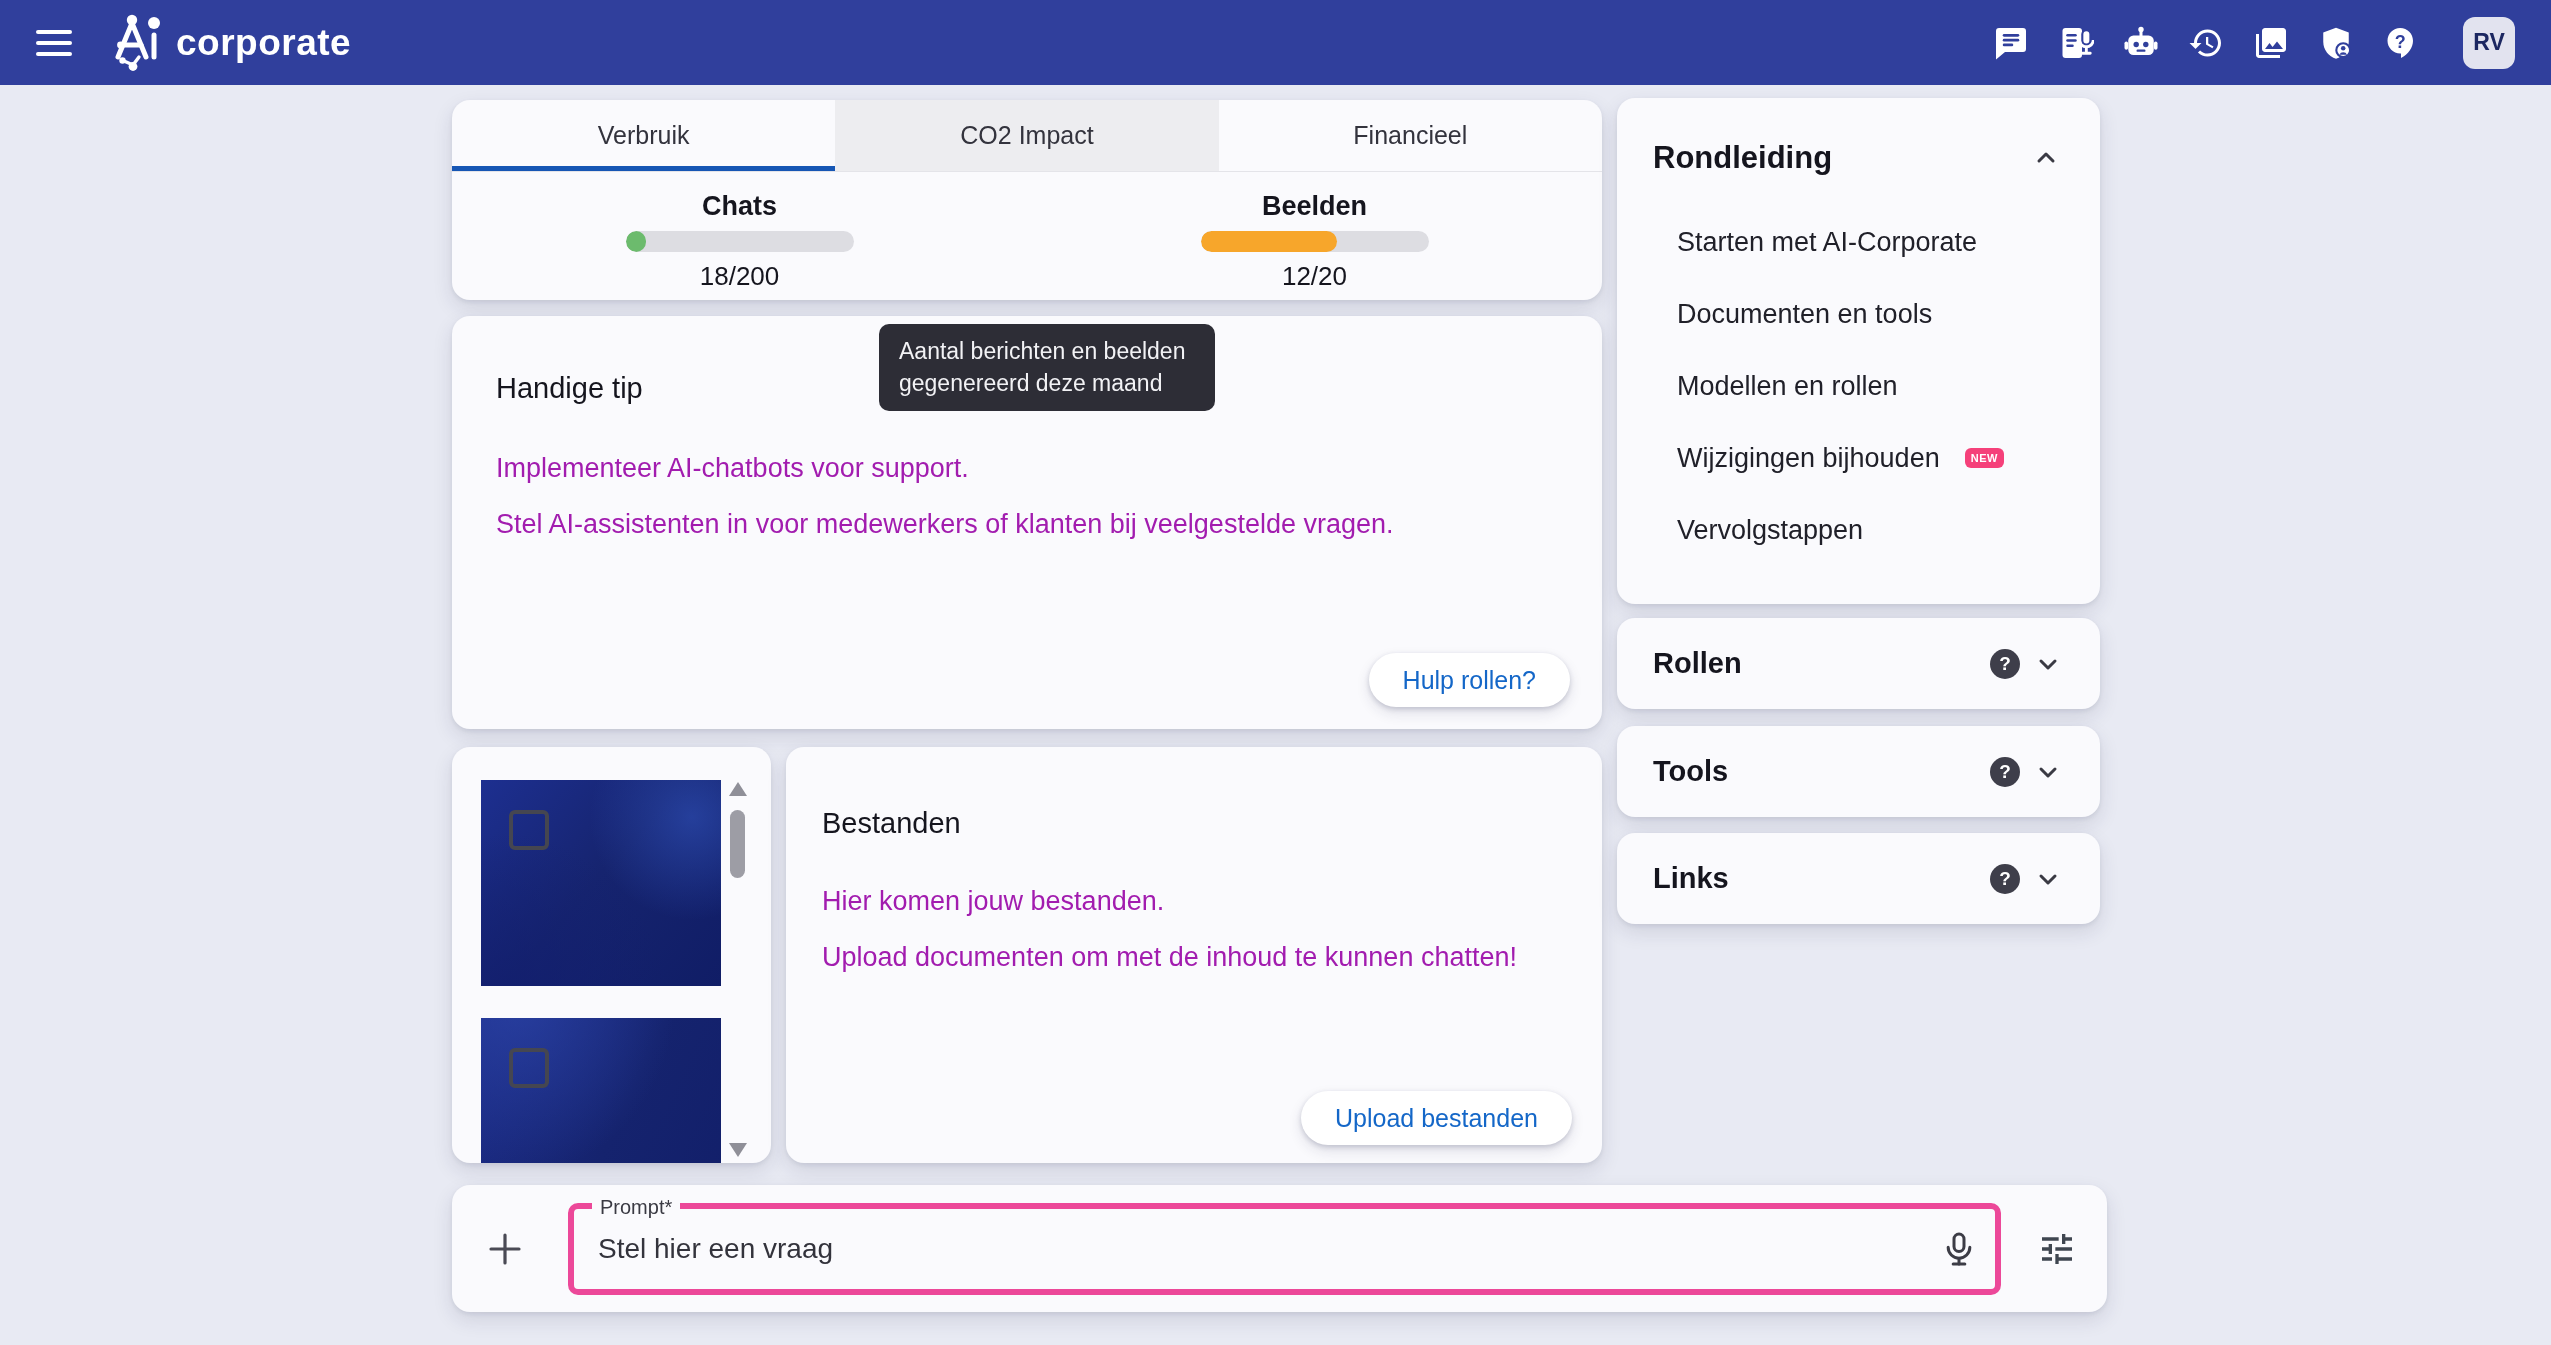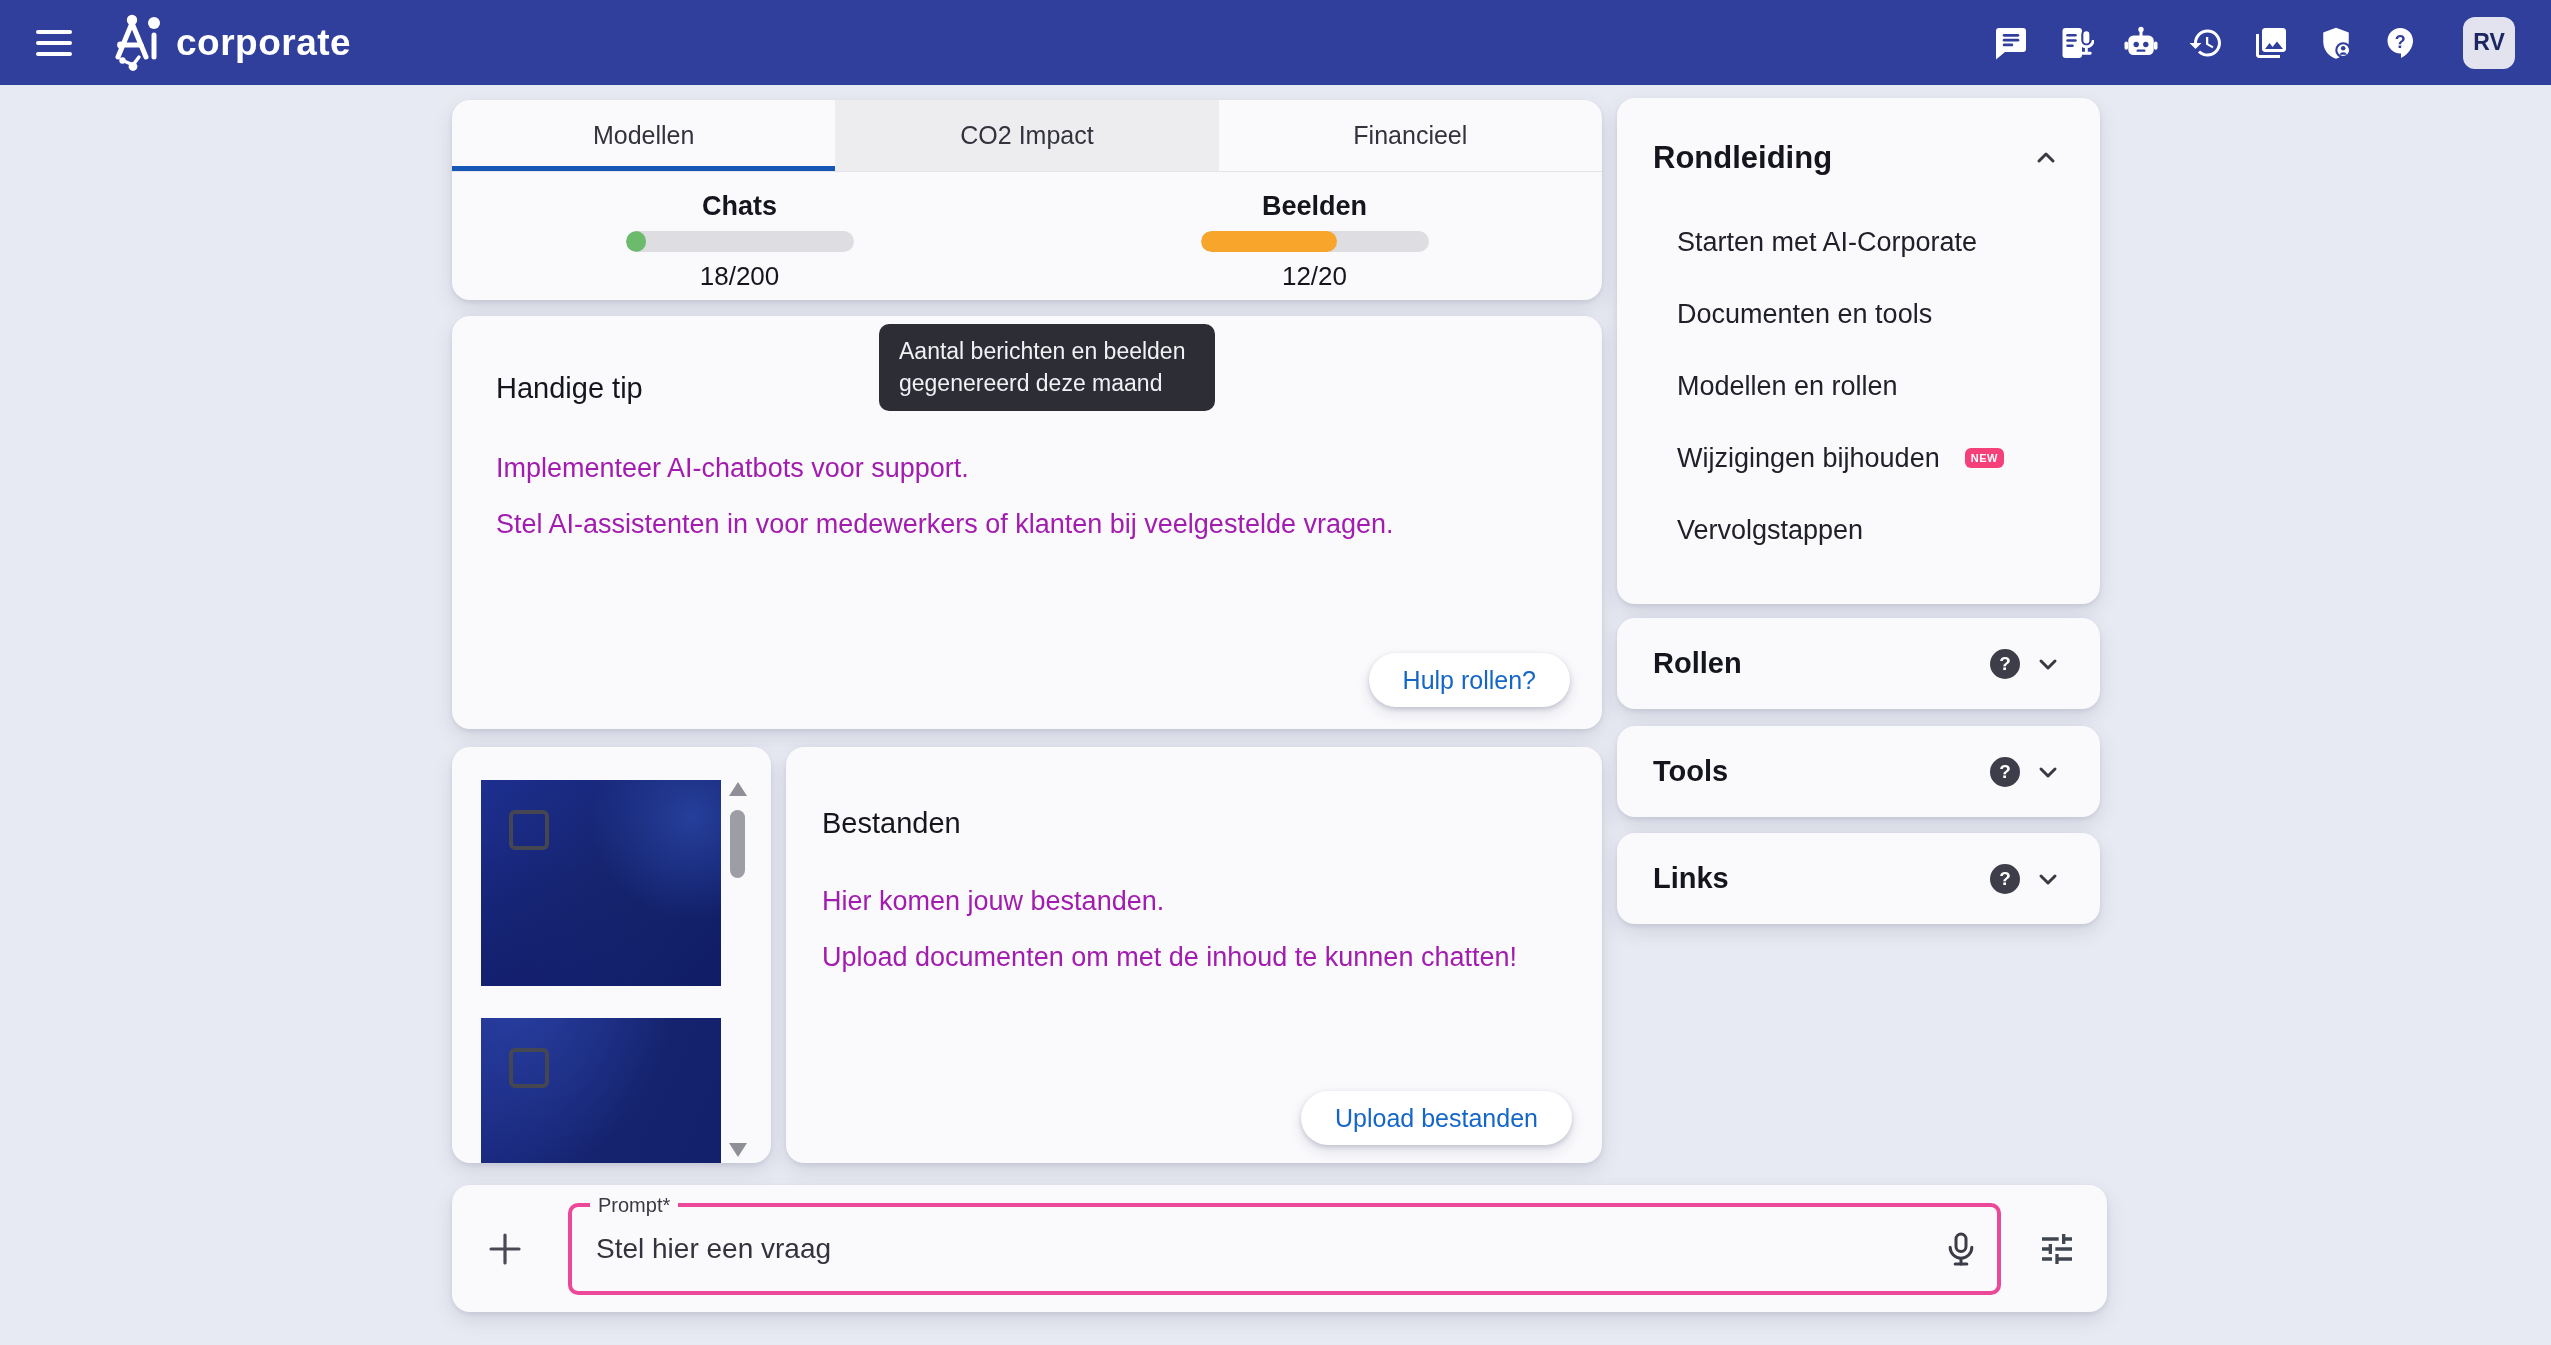--- a/index.html
+++ b/index.html
@@ -113,21 +113,21 @@
   .help-circle {
     width:30px; height:30px; border-radius:50%; background:#3e3e4a; color:#fff;
     font-size:19px; font-weight:700; display:flex; align-items:center; justify-content:center;
     margin-right:14px; cursor:pointer;
   }
   .chev { width:28px; height:28px; display:flex; align-items:center; justify-content:center; cursor:pointer; }
 
   
   .prompt-card { left:452px; top:1185px; width:1655px; height:127px; display:flex; align-items:center; padding:0 28px 0 30px; }
   .plus-btn { width:46px; height:46px; display:flex; align-items:center; justify-content:center; cursor:pointer; margin-right:40px; }
-  .field { position:relative; flex:1; height:92px; border:4px solid #ec4899; border-radius:10px; margin-right:34px; background:transparent; }
+  .field { position:relative; flex:1; height:92px; border:6px solid #ec4899; border-radius:10px; margin-right:34px; background:transparent; }
   .field-label {
     position:absolute; top:-13px; left:18px; background:#fafafd; padding:0 8px;
     font-size:20px; color:#3a3a43;
   }
   .field input {
     width:100%; height:100%; border:none; outline:none; background:transparent;
     font-family:inherit; font-size:28px; color:#22222b; padding:0 78px 0 24px;
   }
   .field input::placeholder { color:#33333c; opacity:1; }
   .mic-btn { position:absolute; right:14px; top:50%; transform:translateY(-50%); width:44px; height:44px; display:flex; align-items:center; justify-content:center; cursor:pointer; }
@@ -215,21 +215,21 @@
         <path d="M11.5 2C6.81 2 3 5.81 3 10.5S6.81 19 11.5 19h.5v3c4.86-2.34 8-7 8-11.5C20 5.81 16.19 2 11.5 2z" fill="#fff"></path>
         <text x="11.5" y="15" text-anchor="middle" font-size="12" font-weight="bold" fill="#303f9c">?</text>
       </svg>
     </div>
     <div class="avatar">RV</div>
   </div>
 </div>
 
 <div class="card tab-card">
   <div class="tabs">
-    <div class="tab active">Modellen</div>
+    <div class="tab active">Verbruik</div>
     <div class="tab gray">CO2 Impact</div>
     <div class="tab">Financieel</div>
   </div>
   <div class="meters">
     <div class="meter">
       <div class="meter-label">Chats</div>
       <div class="meter-bar">
           <div class="meter-fill" style="width: 9%; background: rgb(108, 187, 109);"></div>
         </div>
       <div class="meter-value">18/200</div>

